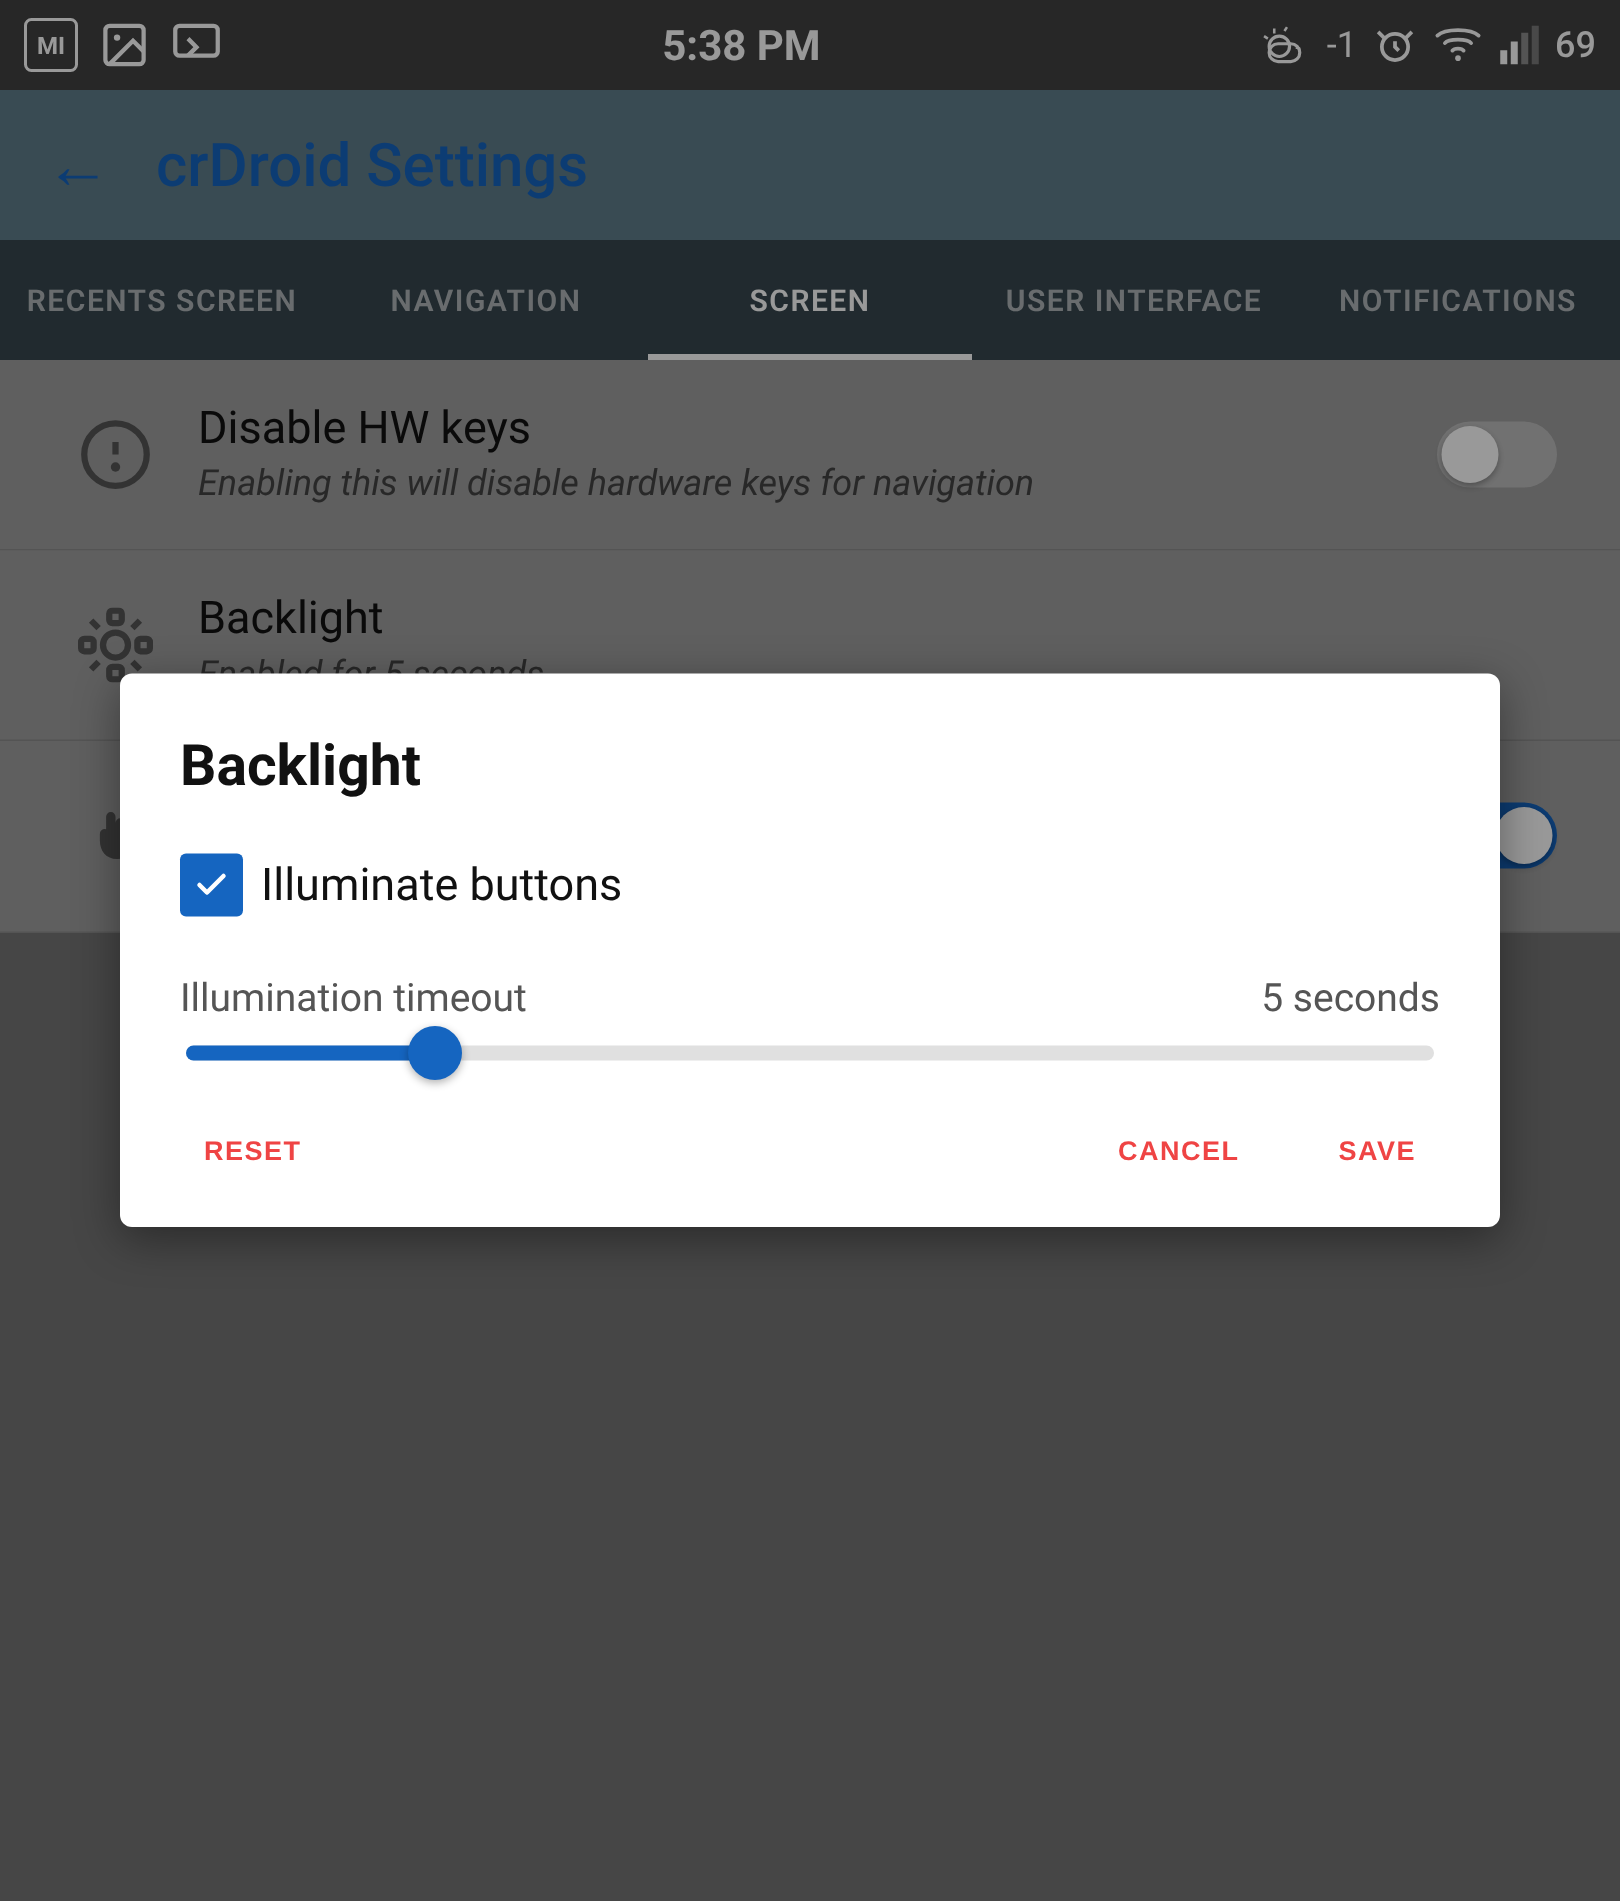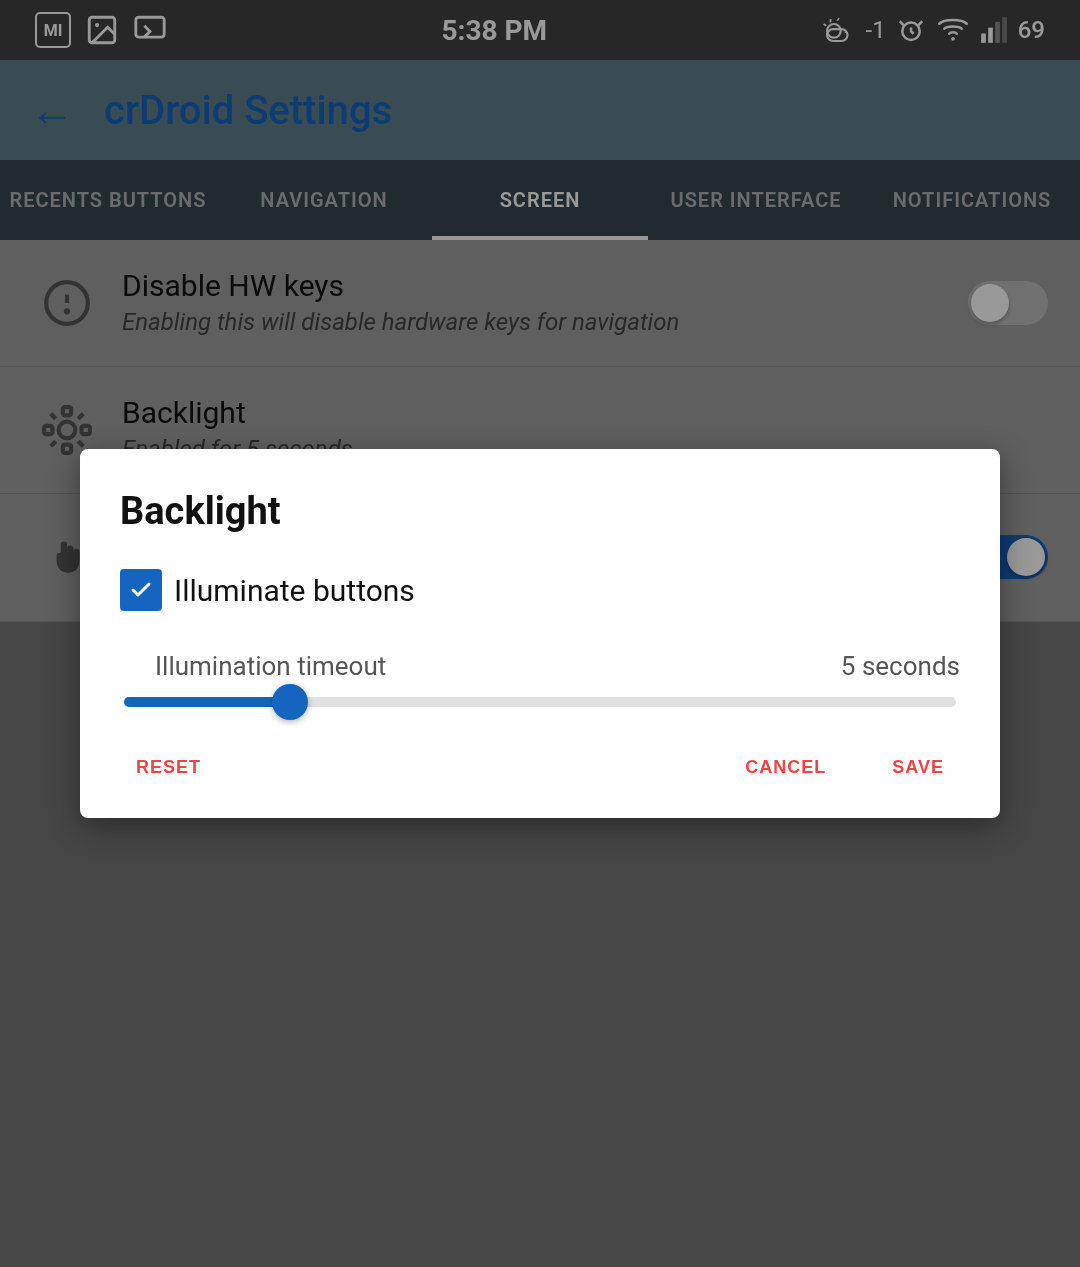--- a/index.html
+++ b/index.html
@@ -13,21 +13,21 @@
       position: relative;
     }
 
     
     .status-bar {
       background: #424242;
       height: 60px;
       display: flex;
       align-items: center;
       justify-content: space-between;
-      padding: 0 35px;
+      padding: 0 16px;
       color: white;
     }
     .status-bar-left {
       display: flex;
       align-items: center;
       gap: 14px;
     }
     .status-bar-center {
       font-size: 28px;
       font-weight: 700;
@@ -108,21 +108,21 @@
     
     .settings-content {
       background: #9e9e9e;
       padding: 0;
     }
 
     .setting-row {
       background: #9e9e9e;
       display: flex;
       align-items: center;
-      padding: 28px 32px;
+      padding: 28px 42px;
       border-bottom: 1px solid rgba(0,0,0,0.1);
       min-height: 120px;
     }
 
     .setting-icon {
       width: 70px;
       display: flex;
       align-items: center;
       justify-content: center;
       color: #555;
@@ -235,21 +235,20 @@
     .slider-labels {
       display: flex;
       justify-content: space-between;
       align-items: center;
       margin-bottom: 16px;
     }
 
     .slider-label-left {
       font-size: 26px;
       color: #555;
-      margin-left: 35px;
     }
 
     .slider-label-right {
       font-size: 26px;
       color: #555;
     }
 
     .slider-track {
       position: relative;
       height: 10px;
@@ -355,21 +354,21 @@
   </div>
 </div>
 
 <div class="app-bar">
   <span class="app-bar-back">←</span>
   <span class="app-bar-title">crDroid Settings</span>
 </div>
 
 <div class="tab-bar">
   <div class="tab-item">
-    <span>RECENTS BUTTONS</span>
+    <span>RECENTS SCREEN</span>
   </div>
   <div class="tab-item">
     <span>NAVIGATION</span>
   </div>
   <div class="tab-item active">
     <span>SCREEN</span>
   </div>
   <div class="tab-item">
     <span>USER INTERFACE</span>
   </div>

